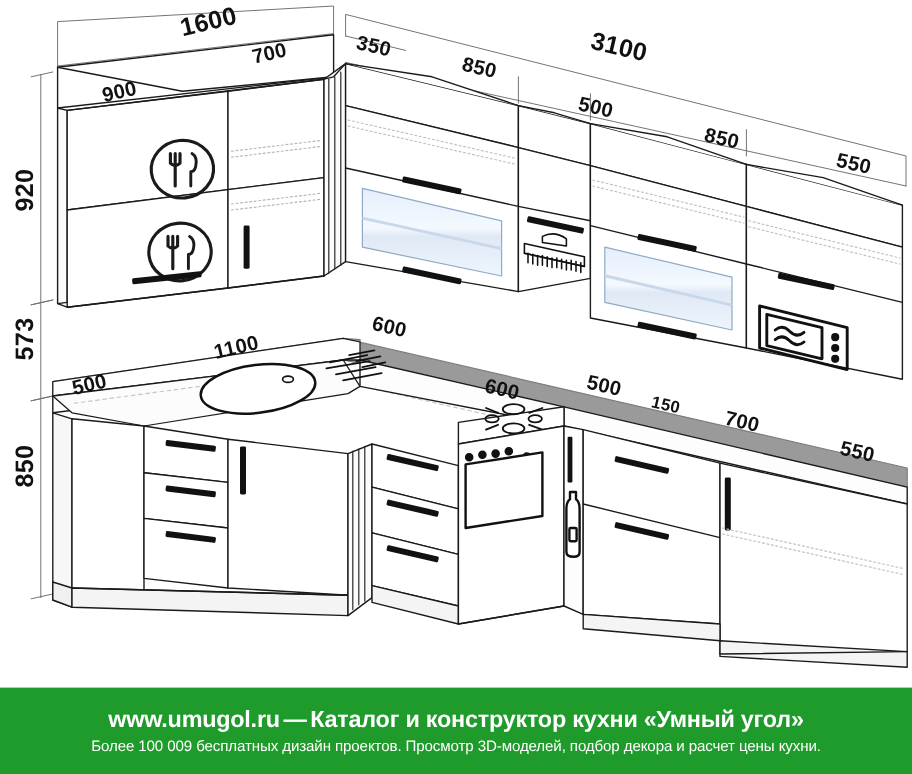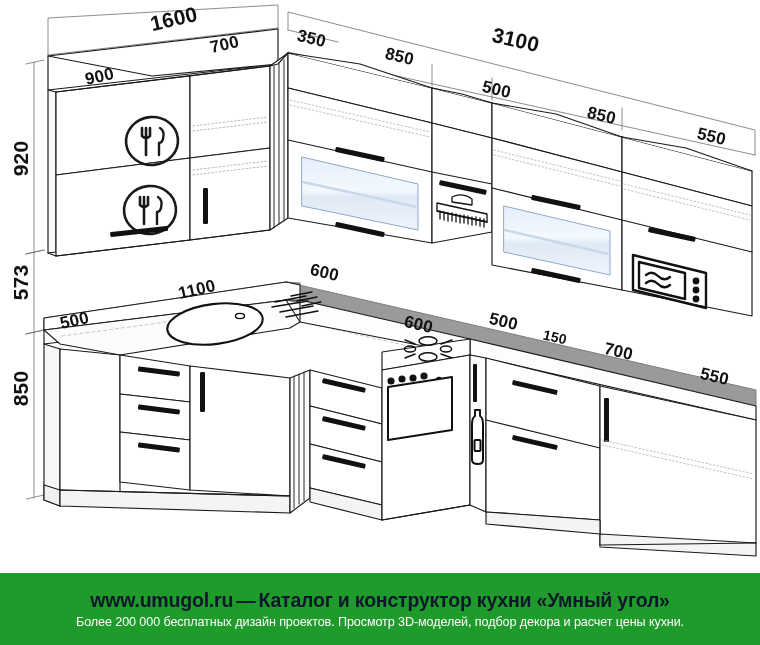--- a/index.html
+++ b/index.html
@@ -14,21 +14,21 @@
   .dim{position:absolute;font-weight:bold;color:#111;white-space:nowrap;
        line-height:1;letter-spacing:.2px;}
   .dim.big{font-size:21px;}
   .dim.mid{font-size:17px;}
   .dim.sml{font-size:14px;}
 
   
   #banner{position:absolute;left:0;top:573px;width:760px;height:72px;
           background:#1e9b2b;display:flex;flex-direction:column;
           align-items:center;justify-content:center;gap:3px;}
-  #banner .line1{color:#0f172a;font-weight:bold;font-size:19.5px;
+  #banner .line1{color:#ffffff;font-weight:bold;font-size:19.5px;
                  letter-spacing:-.2px;white-space:nowrap;}
   #banner .line1 .dash{font-weight:bold;padding:0 3px;}
   #banner .line2{color:#ffffff;font-size:12.6px;white-space:nowrap;
                  letter-spacing:-.1px;}
 </style>
 </head>
 <body>
 
 <div id="stage">
 
@@ -323,16 +323,16 @@
     <span class="dim mid" style="left:489px;top:313px;transform:rotate(13deg);">500</span>
     <span class="dim sml" style="left:543px;top:330px;transform:rotate(13deg);">150</span>
     <span class="dim mid" style="left:604px;top:343px;transform:rotate(13deg);">700</span>
     <span class="dim mid" style="left:700px;top:368px;transform:rotate(13deg);">550</span>
   </div>
 
   <div id="banner">
     <div class="line1">
       <span>www.umugol.ru</span><span class="dash">—</span><span>Каталог и конструктор кухни «Умный угол»</span>
     </div>
-    <div class="line2">Более 200 000 бесплатных дизайн проектов. Просмотр 3D-моделей, подбор декора и расчет цены кухни.</div>
+    <div class="line2">Более 100 009 бесплатных дизайн проектов. Просмотр 3D-моделей, подбор декора и расчет цены кухни.</div>
   </div>
 
 </div>
 
 </body></html>

